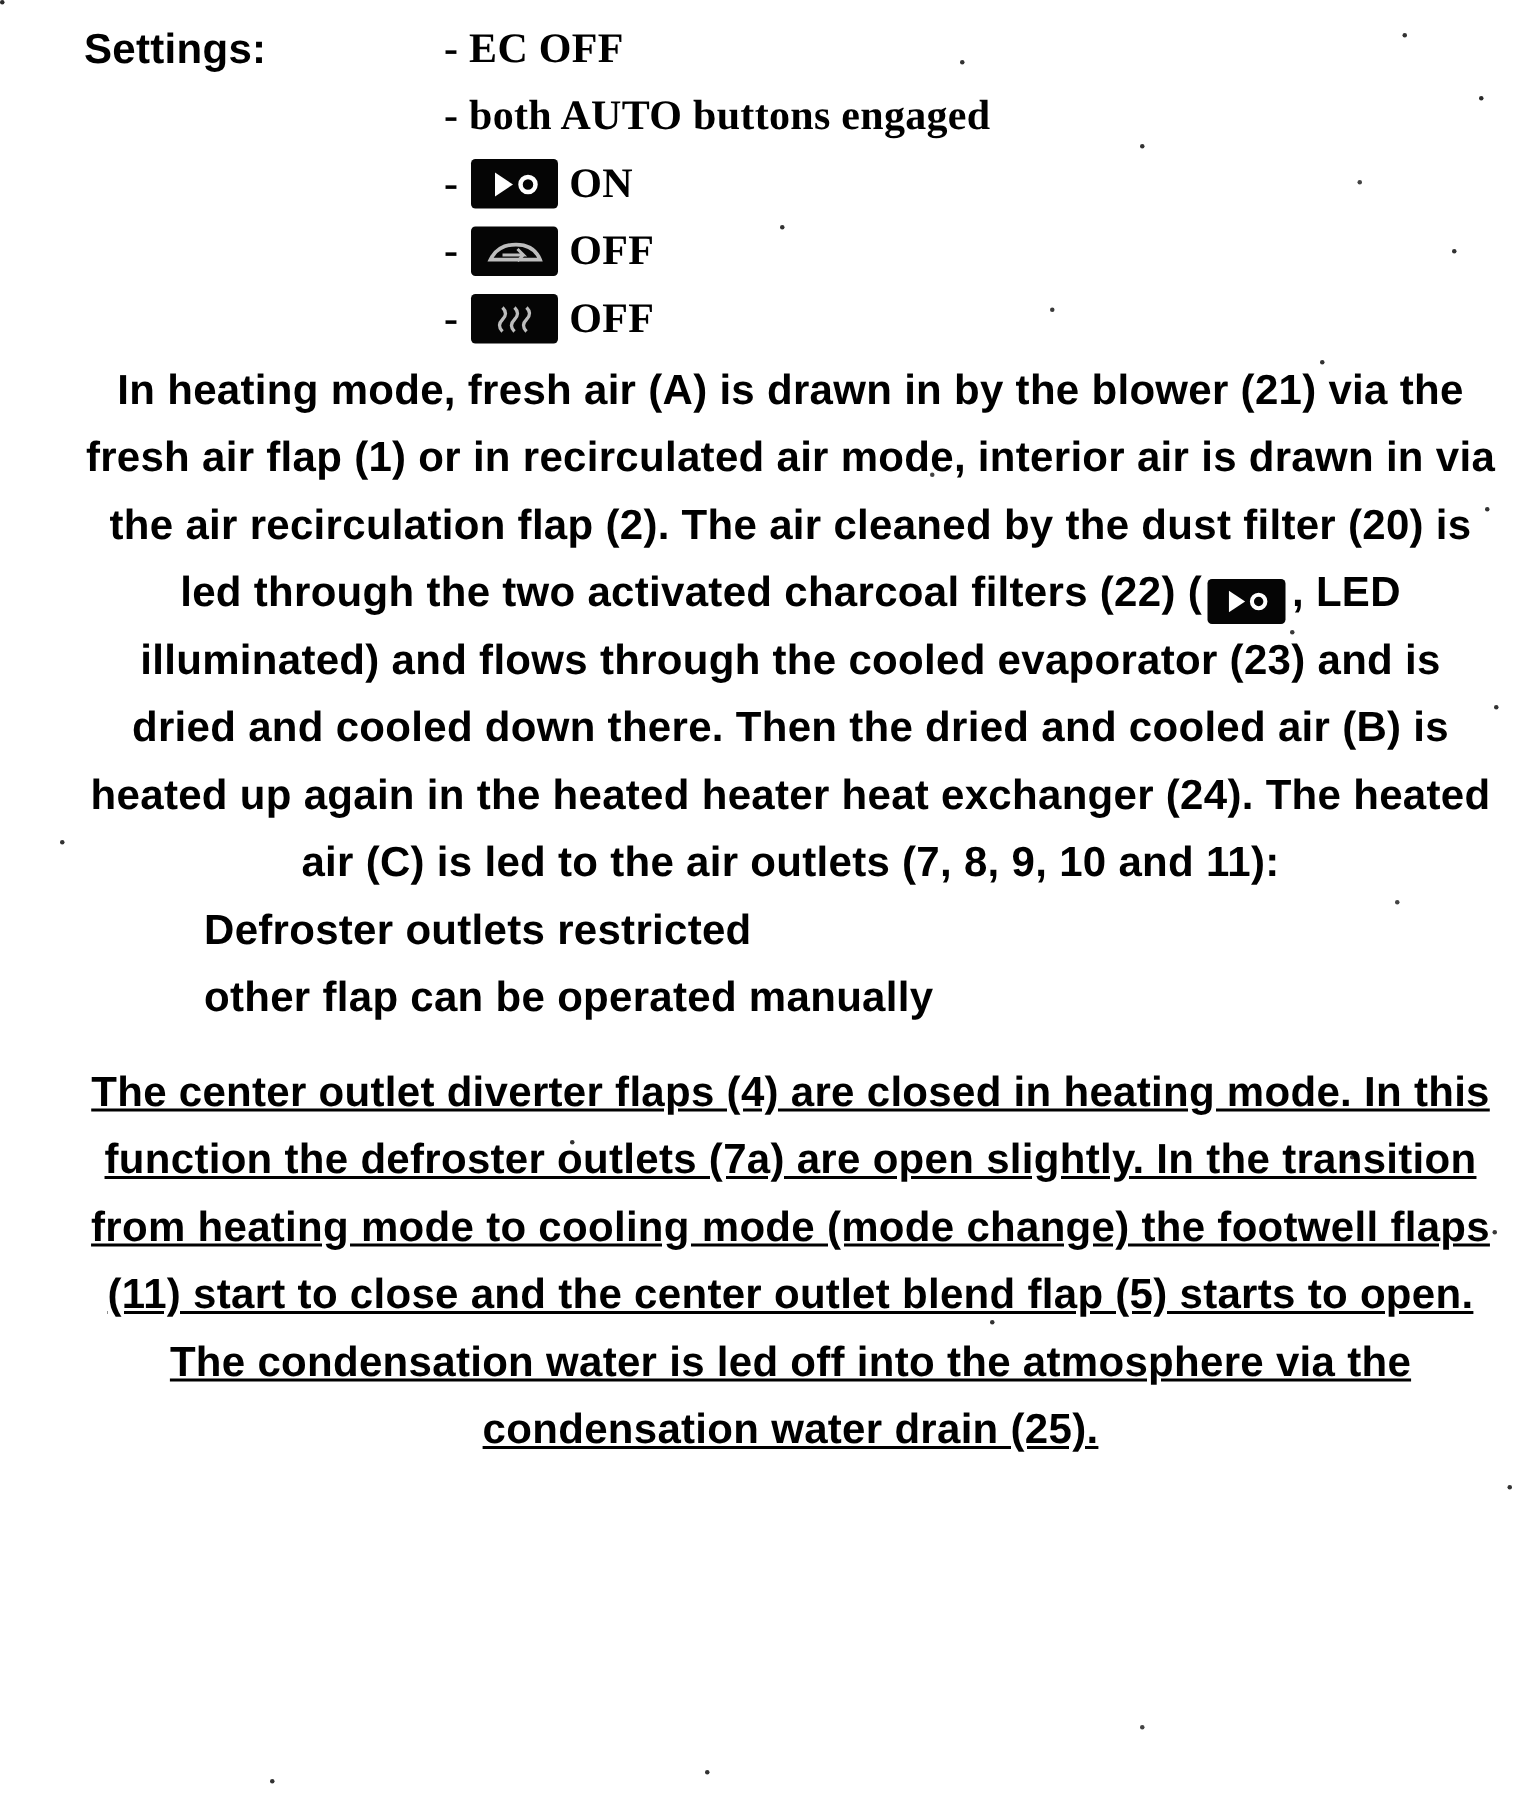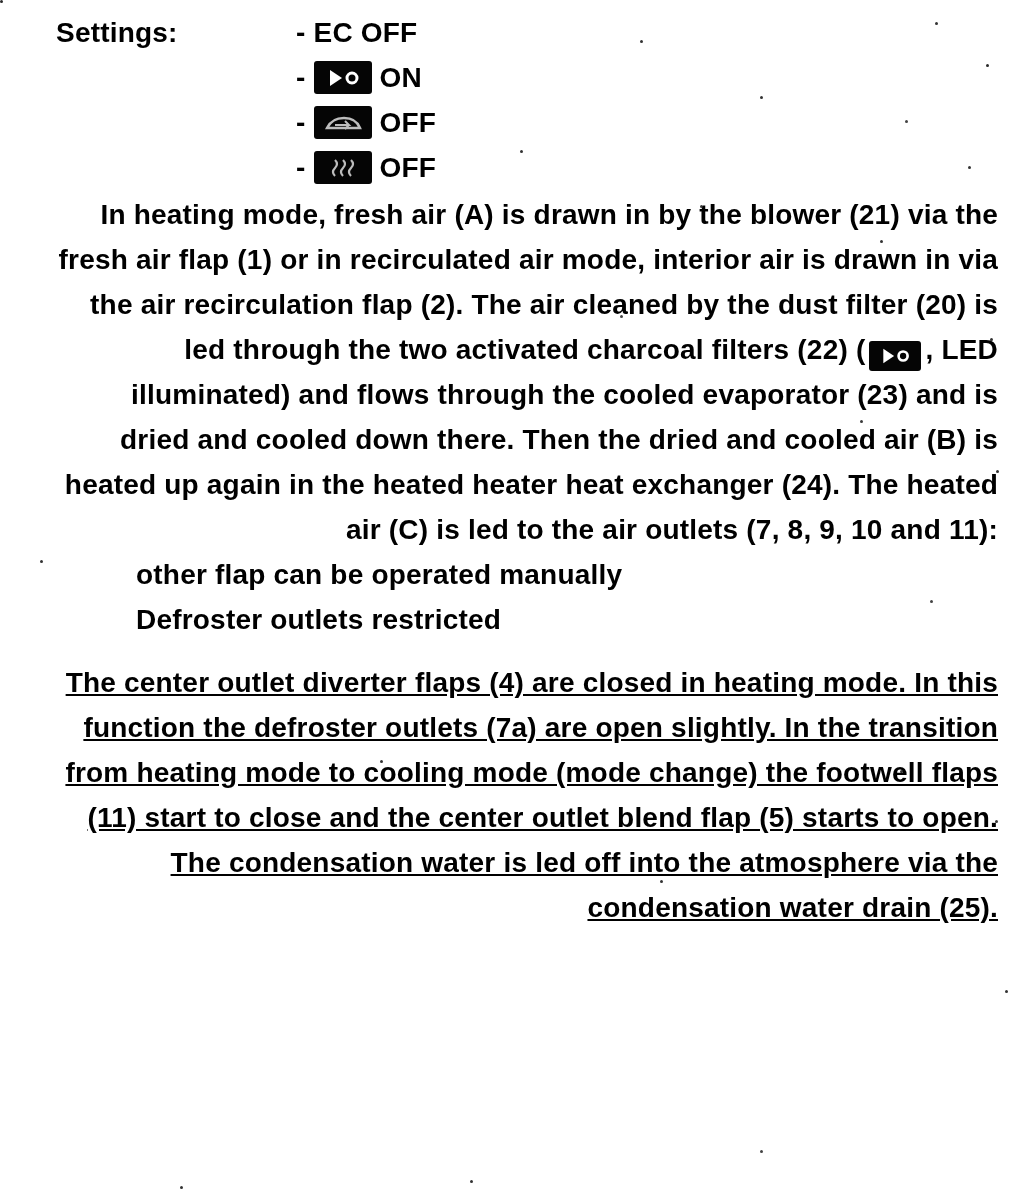--- a/index.html
+++ b/index.html
@@ -29,20 +29,21 @@
     width:240px;
     flex:0 0 240px;
   }
   .settings-list{
     flex:1;
   }
   .settings-item{
     display:flex;
     align-items:center;
     white-space:nowrap;
+    font-family:Liberation Serif, serif;
   }
   .settings-item .dash{margin-right:8px;}
   
   .btn-icon{
     display:inline-flex;
     align-items:center;
     justify-content:center;
     width:58px;height:33px;
     background:#050505;
     border-radius:3px;
@@ -54,21 +55,21 @@
     margin:0 4px;
     transform:translateY(4px);
   }
   .btn-icon svg{display:block;}
   
   .function-heading{
     margin-top:48px;
   }
   .para{
     margin-top:2px;
-    text-align:right;
+    text-align:center;
   }
   .sub-list{
     padding-left:80px;
   }
   .para2{
     margin-top:18px;
     text-decoration:underline;
   }
   
   .noise{
@@ -96,20 +97,23 @@
 
   <div class="settings">
     <div class="settings-label">Settings:</div>
 
     <div class="settings-list">
 
       <div class="settings-item">
         <span>- EC OFF</span>
       </div>
 
+      <div class="settings-item">
+        <span>- both AUTO buttons engaged</span>
+      </div>
 
       <div class="settings-item">
         <span class="dash">-</span>
         <span class="btn-icon">
           <svg width="40" height="24" viewBox="0 0 40 24">
             <path d="M7 4 L19 12 L7 20 Z" fill="#ffffff"></path>
             <circle cx="29" cy="12" r="5" fill="none" stroke="#ffffff" stroke-width="3"></circle>
           </svg>
         </span>
         <span>ON</span>
@@ -146,19 +150,19 @@
   <div class="para">
     <span>In heating mode, fresh air (A) is drawn in by the blower (21) via the fresh air flap (1) or in recirculated air mode, interior air is drawn in via the air recirculation flap (2). The air cleaned by the dust filter (20) is led through the two activated charcoal filters (22) (</span><span class="btn-icon inline">
       <svg width="36" height="22" viewBox="0 0 40 24">
         <path d="M7 4 L19 12 L7 20 Z" fill="#ffffff"></path>
         <circle cx="29" cy="12" r="5" fill="none" stroke="#ffffff" stroke-width="3"></circle>
       </svg>
     </span><span>, LED illuminated) and flows through the cooled evaporator (23) and is dried and cooled down there. Then the dried and cooled air (B) is heated up again in the heated heater heat exchanger (24). The heated air (C) is led to the air outlets (7, 8, 9, 10 and 11):</span>
   </div>
 
   <div class="sub-list">
+    <div>Defroster outlets restricted</div>
     <div>other flap can be operated manually</div>
-    <div>Defroster outlets restricted</div>
   </div>
 
   <div class="para para2">The center outlet diverter flaps (4) are closed in heating mode. In this function the defroster outlets (7a) are open slightly. In the transition from heating mode to cooling mode (mode change) the footwell flaps (11) start to close and the center outlet blend flap (5) starts to open. The condensation water is led off into the atmosphere via the condensation water drain (25).</div>
 
 </div>
 
 </body></html>

